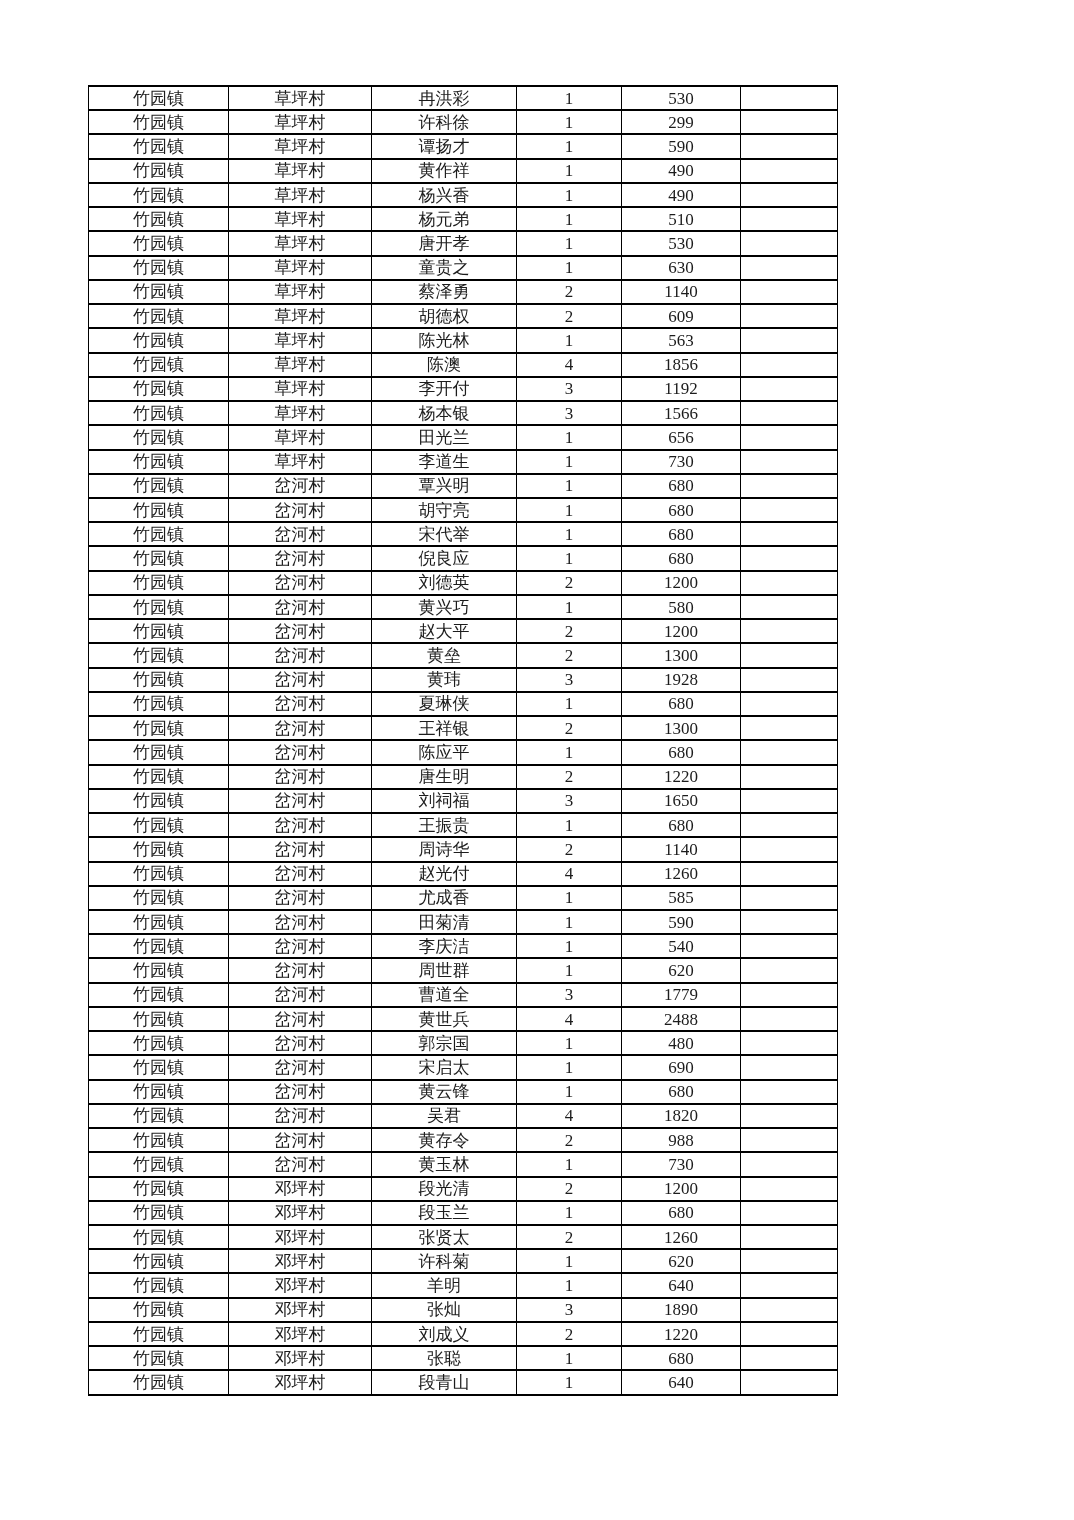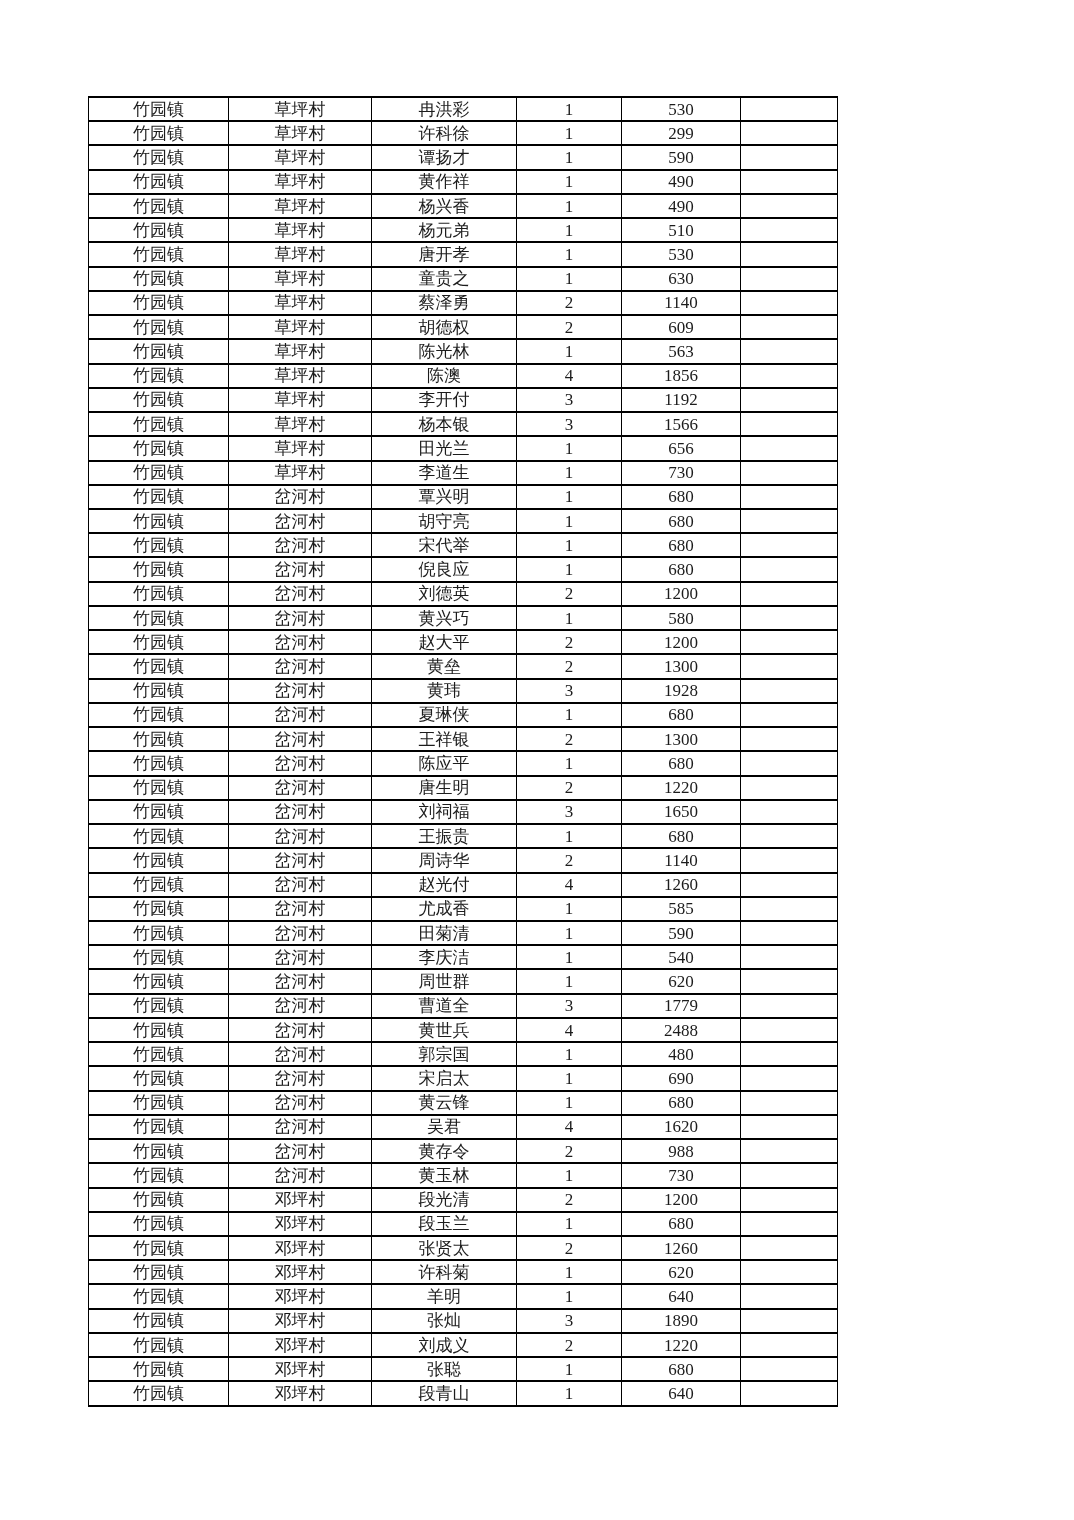--- a/index.html
+++ b/index.html
@@ -12,21 +12,21 @@
   .page {
     position: relative;
     width: 1074px;
     height: 1520px;
     background: #ffffff;
     overflow: hidden;
   }
   table.records {
     position: absolute;
     left: 88px;
-    top: 96px;
+    top: 85px;
     width: 749px;
     height: 1311px;
     border-collapse: collapse;
     table-layout: fixed;
   }
   table.records td {
     border: 2px solid #000000;
     border-left-width: 1.5px;
     border-right-width: 1.5px;
     text-align: center;
@@ -394,21 +394,21 @@
           <td>黄云锋</td>
           <td>1</td>
           <td>680</td>
           <td></td>
         </tr>
         <tr>
           <td>竹园镇</td>
           <td>岔河村</td>
           <td>吴君</td>
           <td>4</td>
-          <td>1620</td>
+          <td>1820</td>
           <td></td>
         </tr>
         <tr>
           <td>竹园镇</td>
           <td>岔河村</td>
           <td>黄存令</td>
           <td>2</td>
           <td>988</td>
           <td></td>
         </tr>

